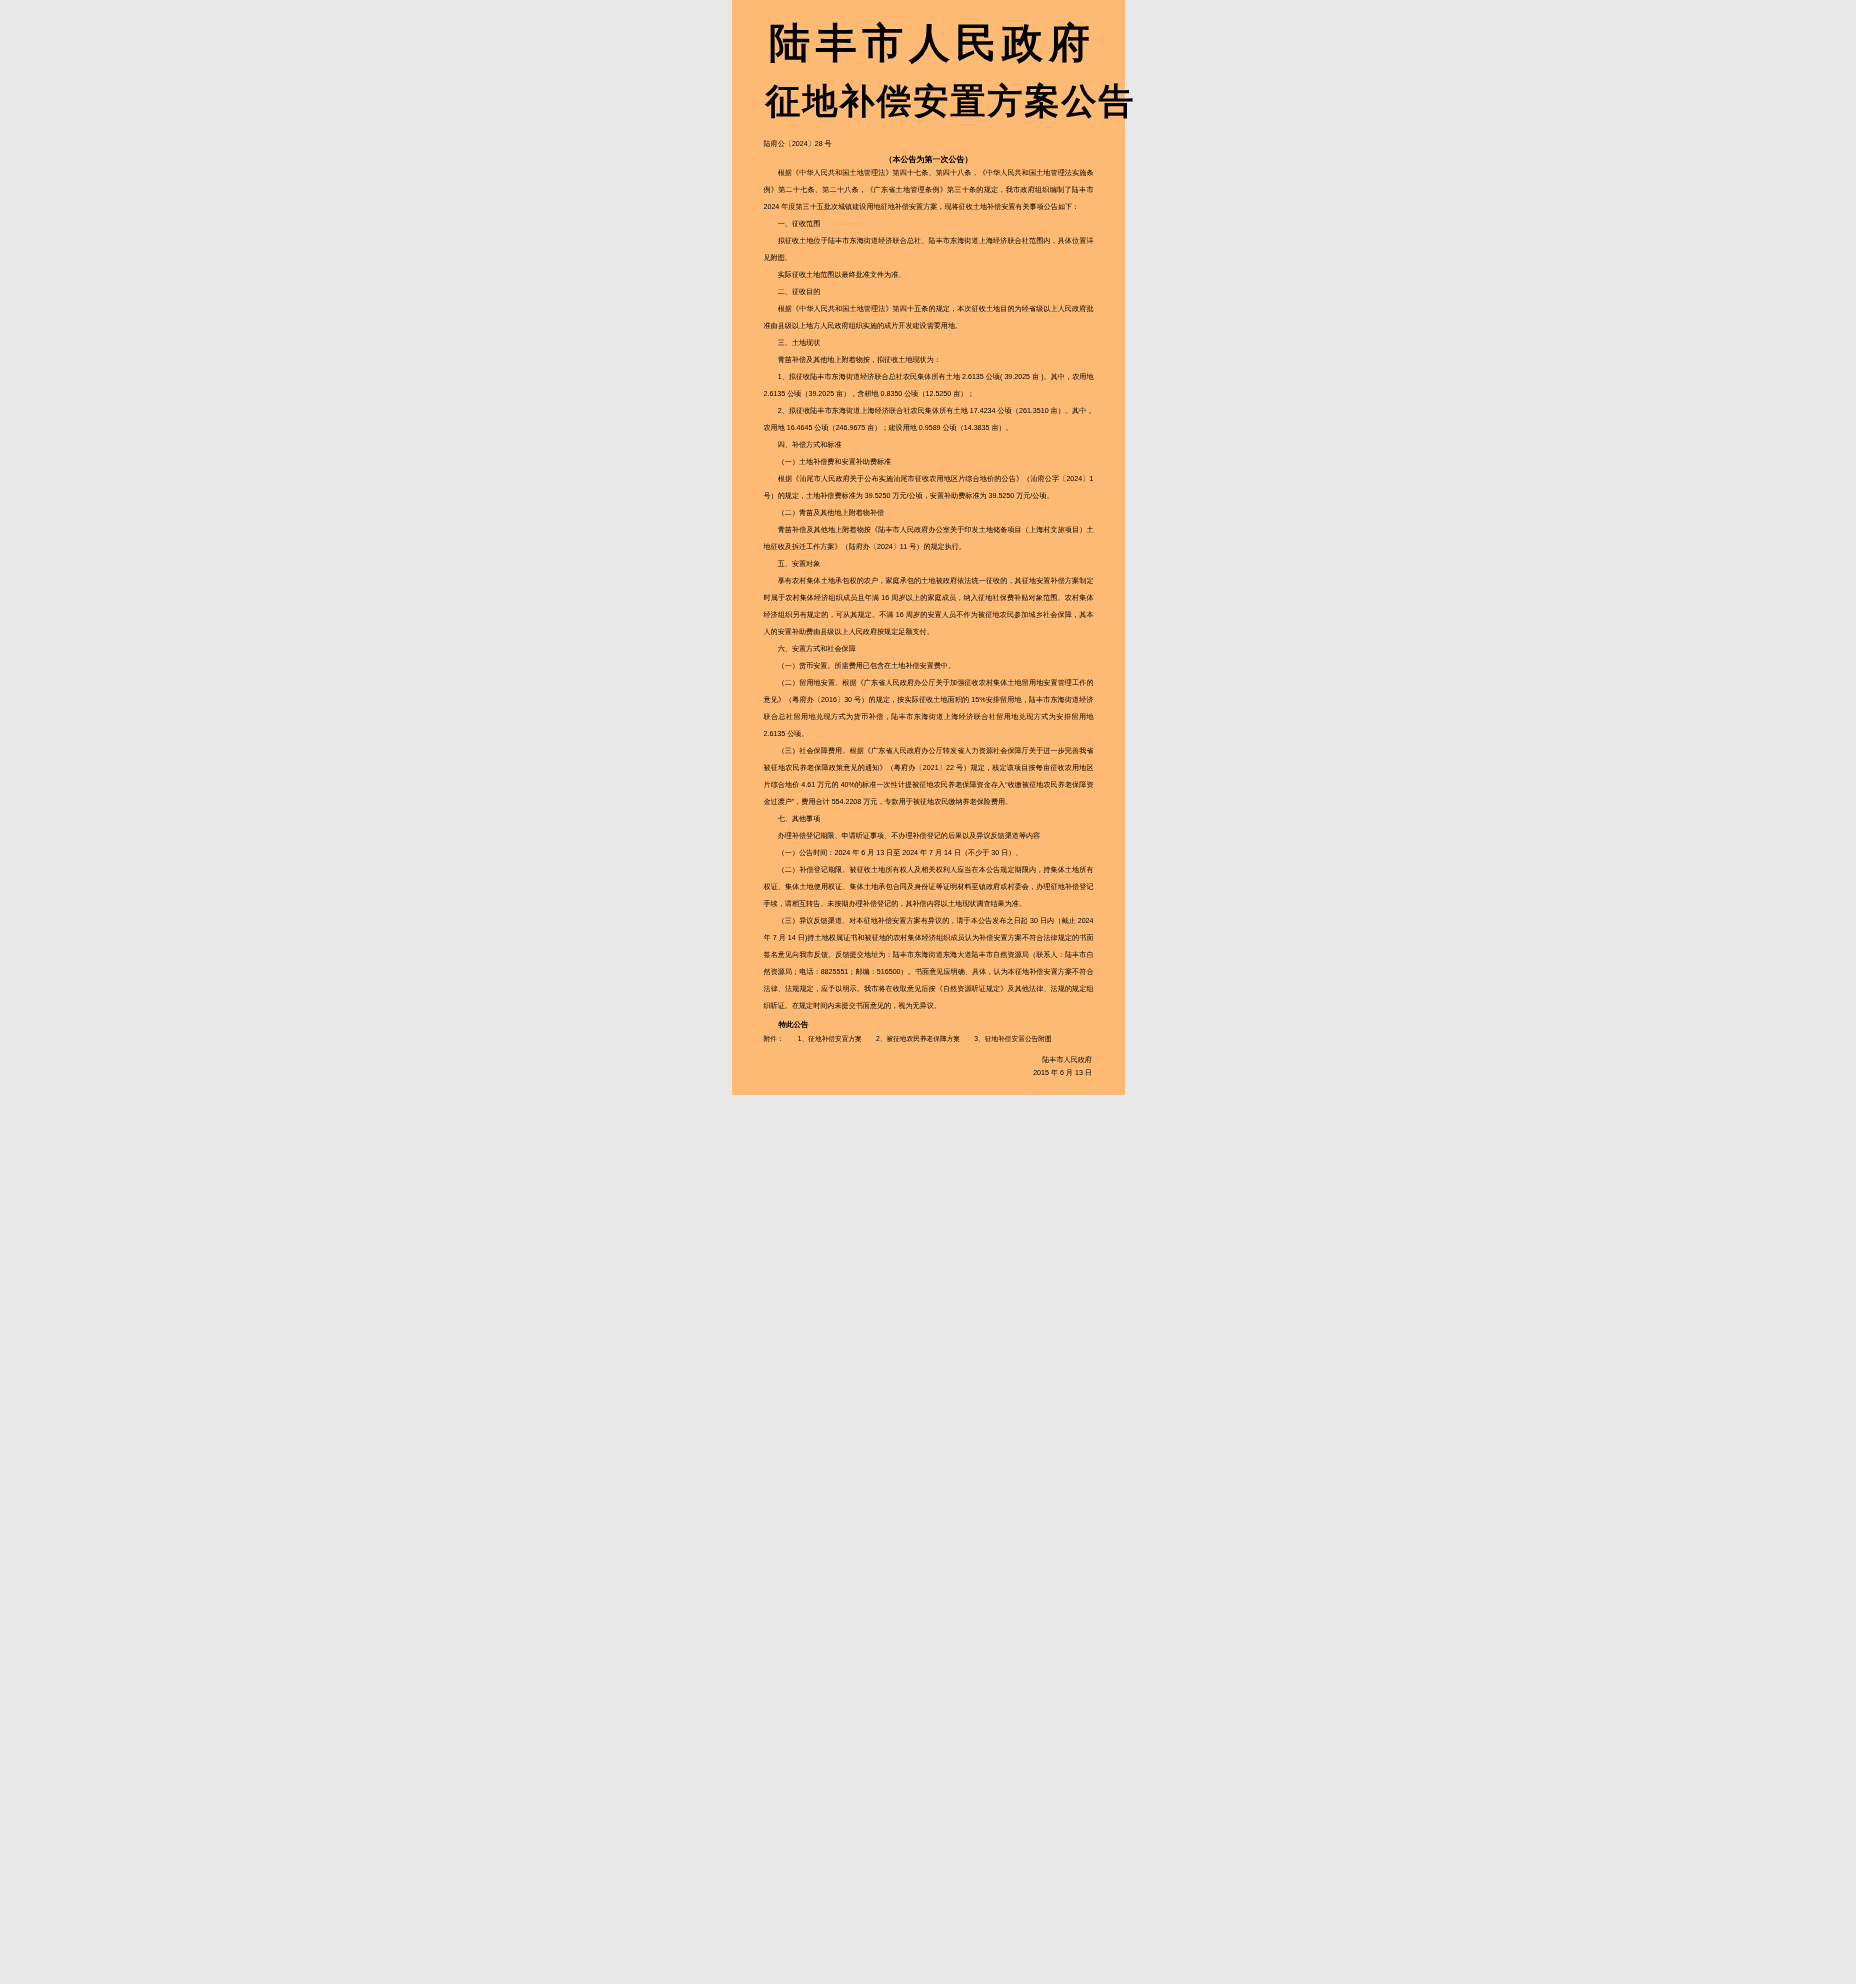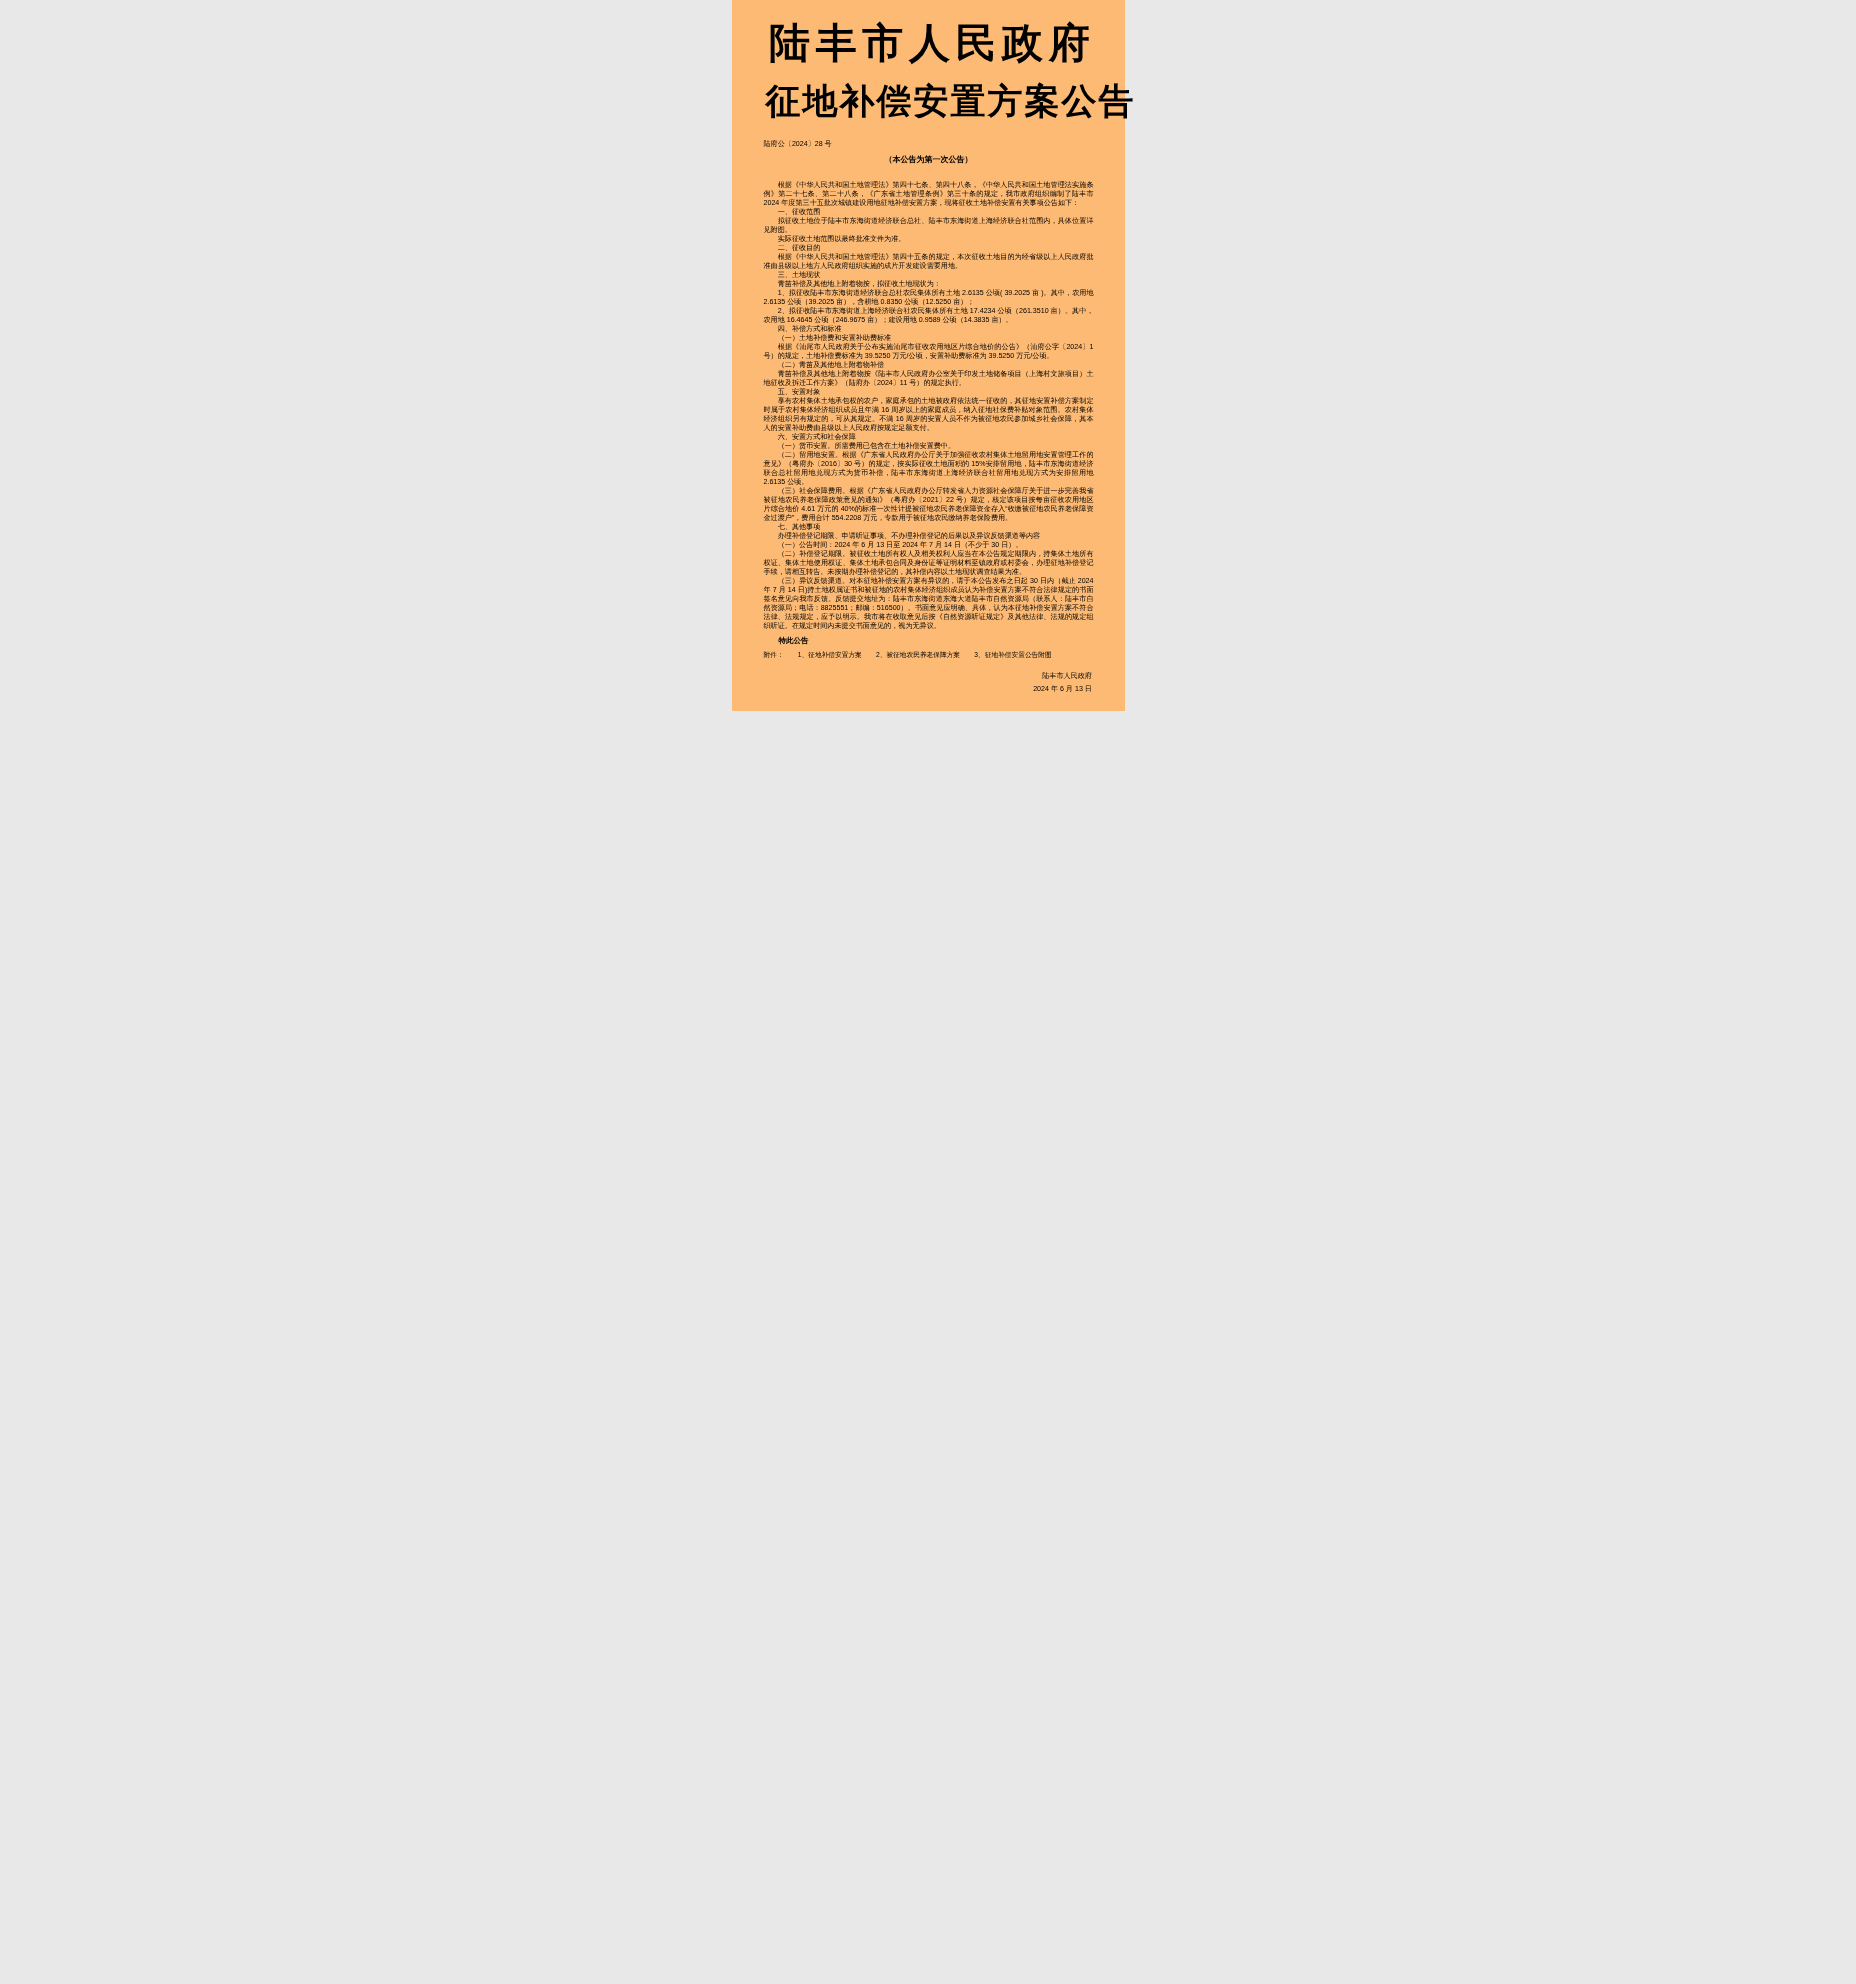--- a/index.html
+++ b/index.html
@@ -42,23 +42,23 @@
     margin-top: 18px;
   }
   .first-note {
     text-align: center;
     font-family: "Liberation Serif", serif;
     font-weight: 700;
     font-size: 8px;
     margin-top: 5px;
   }
   .doc-body {
-    margin-top: 16px;
+    margin-top: 0;
     font-size: 7.1px;
-    line-height: 9px;
+    line-height: 17px;
     font-weight: 500;
     text-align: justify;
   }
   .doc-body p {
     margin: 0;
     text-indent: 2em;
   }
   .closing {
     font-family: "Liberation Serif", serif;
     font-weight: 700;
@@ -129,16 +129,16 @@
 
   <div class="attachments">
     <span>附件：</span>
     <span>1、征地补偿安置方案</span>
     <span>2、被征地农民养老保障方案</span>
     <span>3、征地补偿安置公告附图</span>
   </div>
 
   <div class="signature">
     <div>陆丰市人民政府</div>
-    <div>2024 年 6 月 13 日</div>
+    <div>2015 年 6 月 13 日</div>
   </div>
 </div>
 
 
 </body></html>

